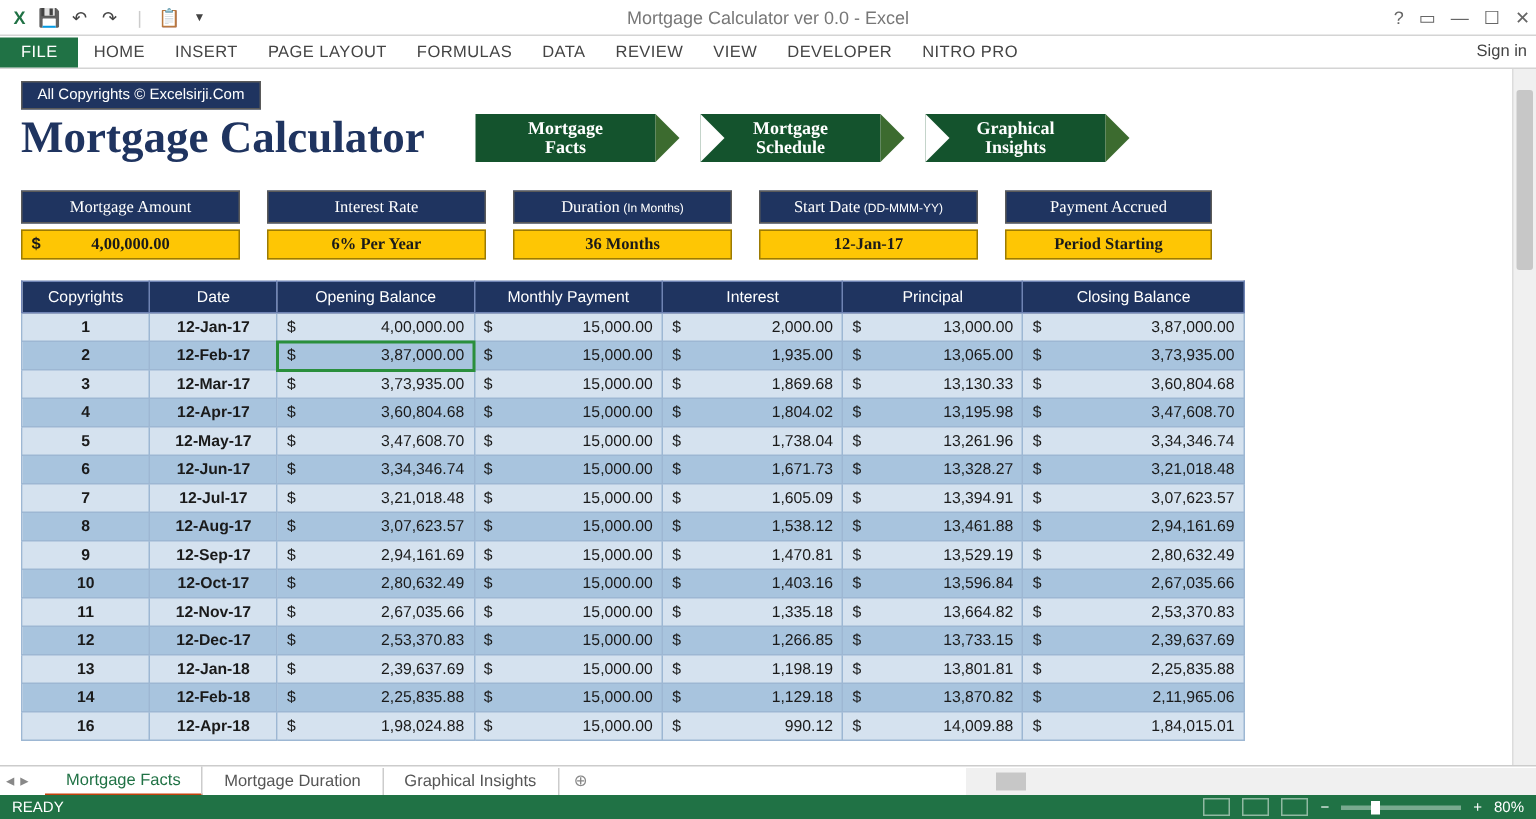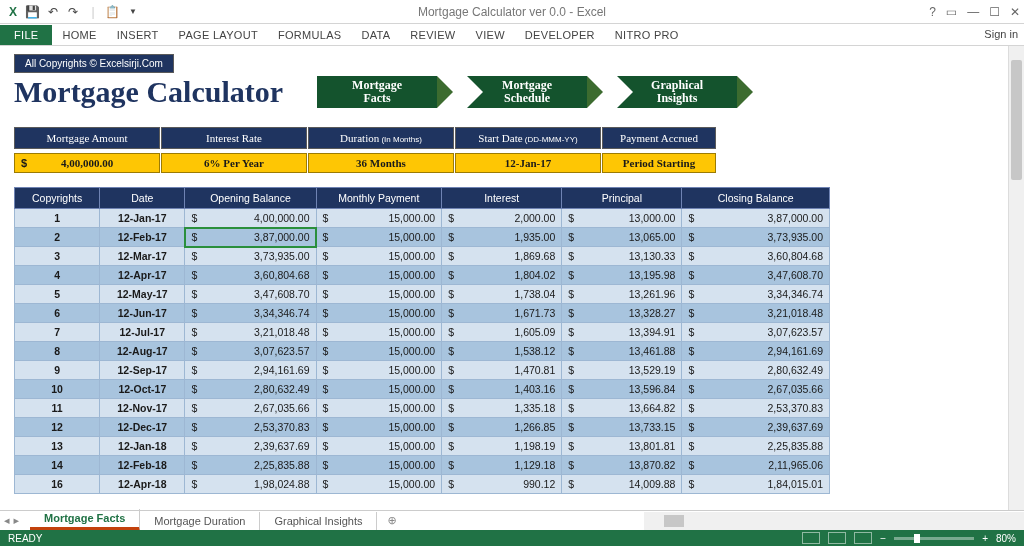--- a/index.html
+++ b/index.html
@@ -30,44 +30,44 @@
 
 .titlerow { display: flex; align-items: center; gap: 30px; margin-top: 2px; }
 .bigtitle { color: #1f3460; font-family: "Comic Sans MS", cursive; font-size: 30px; font-weight: bold; line-height: 34px; }
 .arrowbar { display: flex; gap: 30px; margin-left: 4px; }
 .arrow { position: relative; background: #14532d; color: #fff; font-family: "Comic Sans MS", cursive; font-size: 12px; font-weight: bold; height: 32px; width: 120px; display: flex; align-items: center; justify-content: center; text-align: center; line-height: 13px; }
 .arrow::after { content: ""; position: absolute; right: -16px; top: 0; border-left: 16px solid #3c6b2f; border-top: 16px solid transparent; border-bottom: 16px solid transparent; }
 .arrow::before { content: ""; position: absolute; left: 0; top: 0; border-left: 16px solid #fff; border-top: 16px solid transparent; border-bottom: 16px solid transparent; }
 .arrow.first::before { display:none; }
 
 
-.inputrow { display: flex; gap: 1px; margin-top: 18px; }
+.inputrow { display: flex; gap: 18px; margin-top: 18px; }
 .ibox { width: 146px; }
-.ibox.pa { width: 114px;}
+.ibox.pa { width: 138px;}
 .ibox .lbl { background: #1f3460; color: #fff; text-align: center; padding: 4px 2px; font-family: "Comic Sans MS", cursive; font-size: 11px; border: 1px solid #5a5a5a; }
 .ibox .lbl small { font-size: 8px; }
 .ibox .val { background: #fec604; color: #1a1a1a; text-align: center; padding: 3px 2px; font-family: "Comic Sans MS", cursive; font-size: 11px; font-weight: bold; border: 1px solid #9c7b03; margin-top: 4px; position: relative; }
 .ibox .val .cur { position: absolute; left: 6px; }
 
 
 .table { margin-top: 14px; border-collapse: collapse; width: 816px; font-size: 10.5px; }
 .table th { background: #1f3460; color: #fff; padding: 4px 6px; border: 1px solid #6f83b3; font-weight: normal; text-align: center; }
 .table td { padding: 3px 6px; border: 1px solid #9db7d3; color: #1a1a1a; }
 .table tr:nth-child(odd) td { background: #d5e2ef; }
 .table tr:nth-child(even) td { background: #a8c4de; }
 .table td.right { text-align: right; }
 .table td.center { text-align: center; font-weight: bold; }
 .cur { float: left; }
 .selcell { outline: 2px solid #2a8f3c; outline-offset: -1px; }
 
 
 .sheettabs { position: absolute; left: 0; right: 0; bottom: 16px; height: 20px; background: #fff; border-top: 1px solid #ccc; display: flex; align-items: center; padding-left: 30px; font-size: 11px; }
 .sheettabs .nav { position:absolute; left:4px; display:flex; gap:4px; color:#888;}
 .sheettabs .st { padding: 3px 14px; border-right: 1px solid #ccc; color: #555; cursor: pointer; }
-.sheettabs .st.active { border-bottom: 5px solid #c2410c; color: #207245; font-weight:700; }
+.sheettabs .st.active { border-bottom: 2px solid #c2410c; color: #207245; font-weight:400; }
 .sheettabs .add { padding: 3px 10px; color: #888; }
 .sheettabs .hscroll { position:absolute; right:0; width:380px; height:18px; background:#f0f0f0; display:flex; align-items:center;}
 .sheettabs .hscroll .hthumb { width:20px; height:12px; background:#c7c7c7; margin-left:20px;}
 
 .status { position: absolute; left: 0; right: 0; bottom: 0; height: 16px; background: #207245; color: #fff; font-size: 10px; display: flex; align-items: center; padding: 0 8px; }
 .status .right { position: absolute; right: 8px; display: flex; gap: 8px; align-items: center; }
 .status .view { width:18px; height:12px; border:1px solid rgba(255,255,255,0.5); }
 .status .slider { width: 80px; height: 3px; background: rgba(255,255,255,0.4); position: relative; }
 .status .slider::after { content:""; position:absolute; left:20px; top:-3px; width:6px; height:9px; background:#fff; }
 </style>

